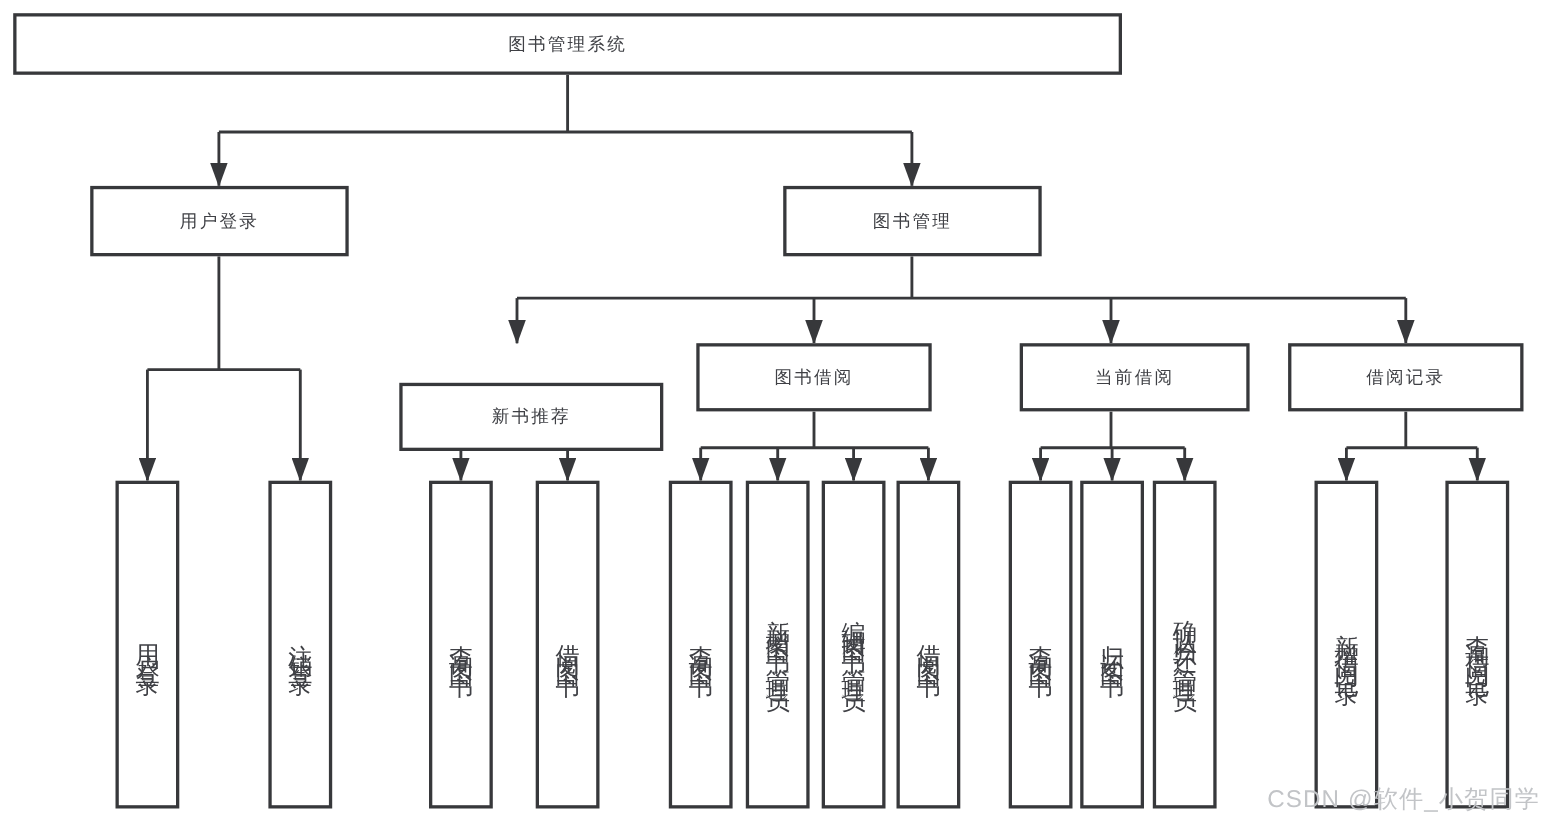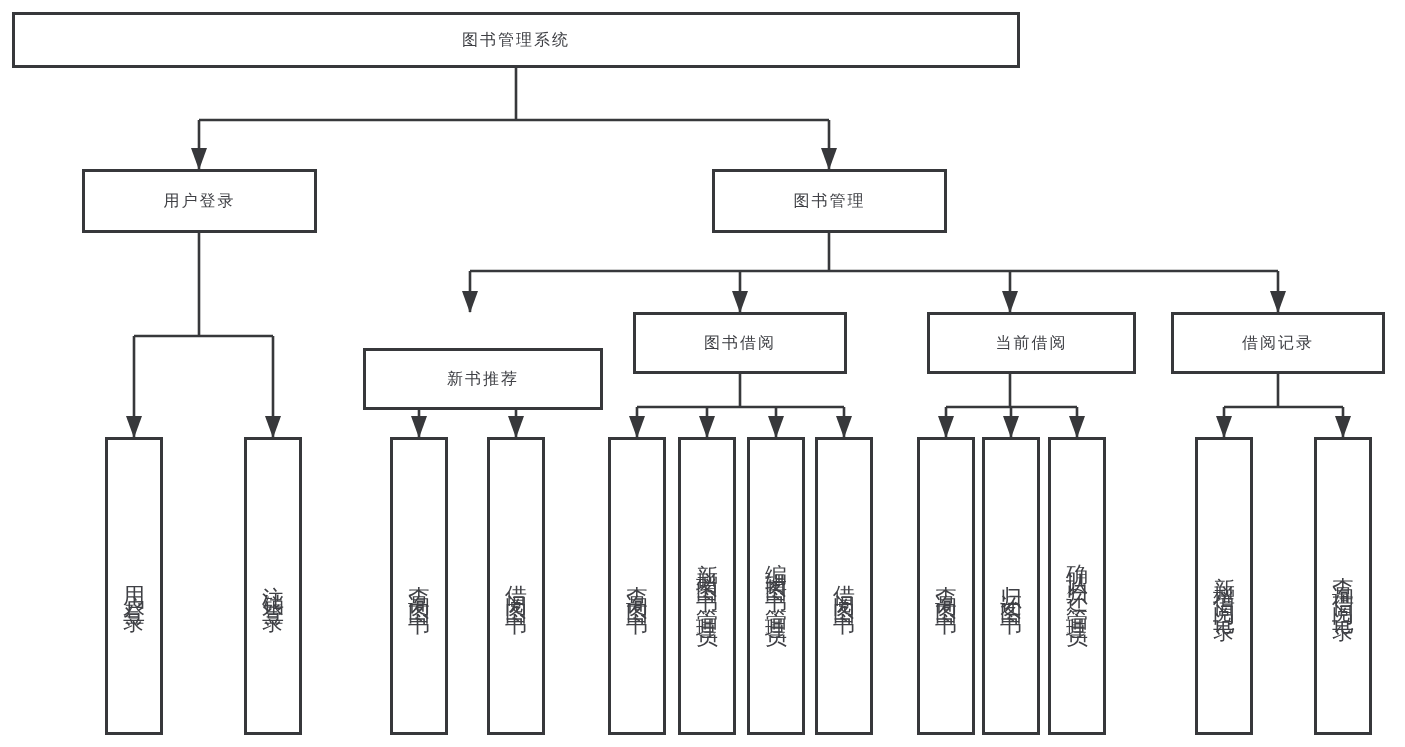--- a/index.html
+++ b/index.html
@@ -182,14 +182,15 @@
     <span class="vtext">确认归还（管理员）</span>
   </div>
 
   <div class="box v-box" style="left:1195px;">
     <span class="vtext">新增借阅记录</span>
   </div>
   <div class="box v-box" style="left:1314px;">
     <span class="vtext">查询借阅记录</span>
   </div>
 
+  <div class="watermark">CSDN @软件_小贺同学</div>
 
 </div>
 
 </body></html>

